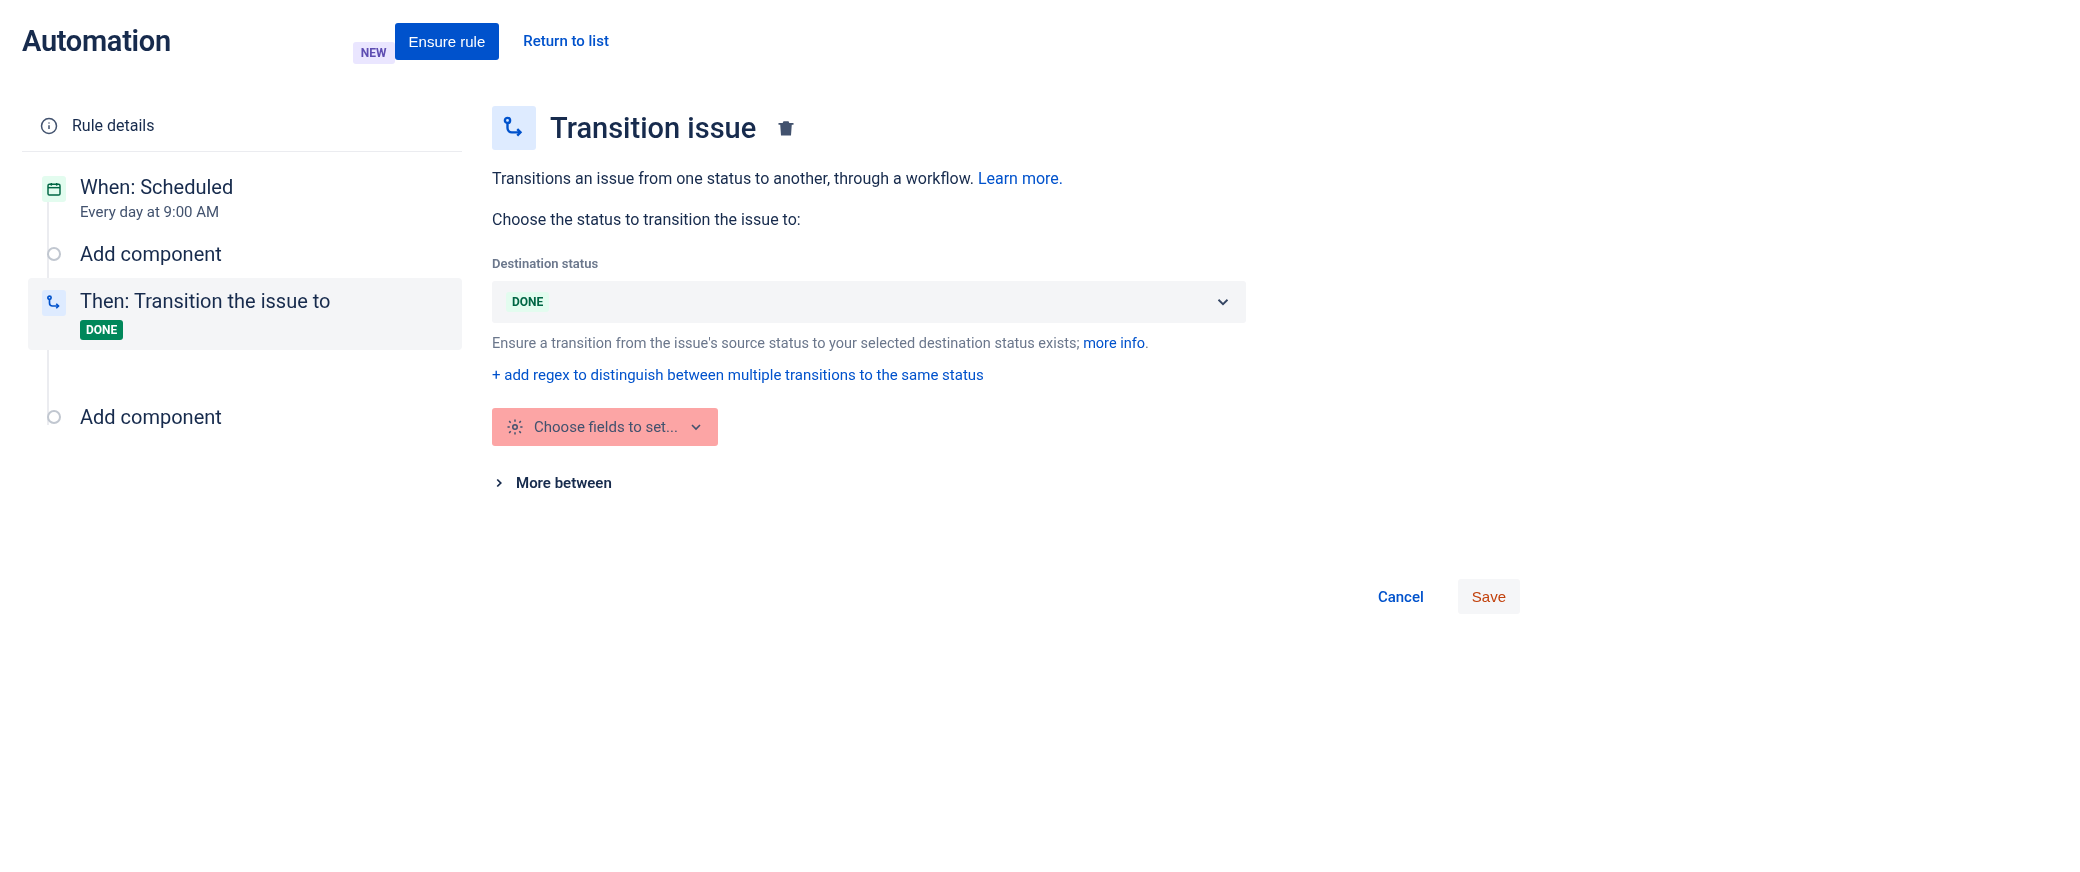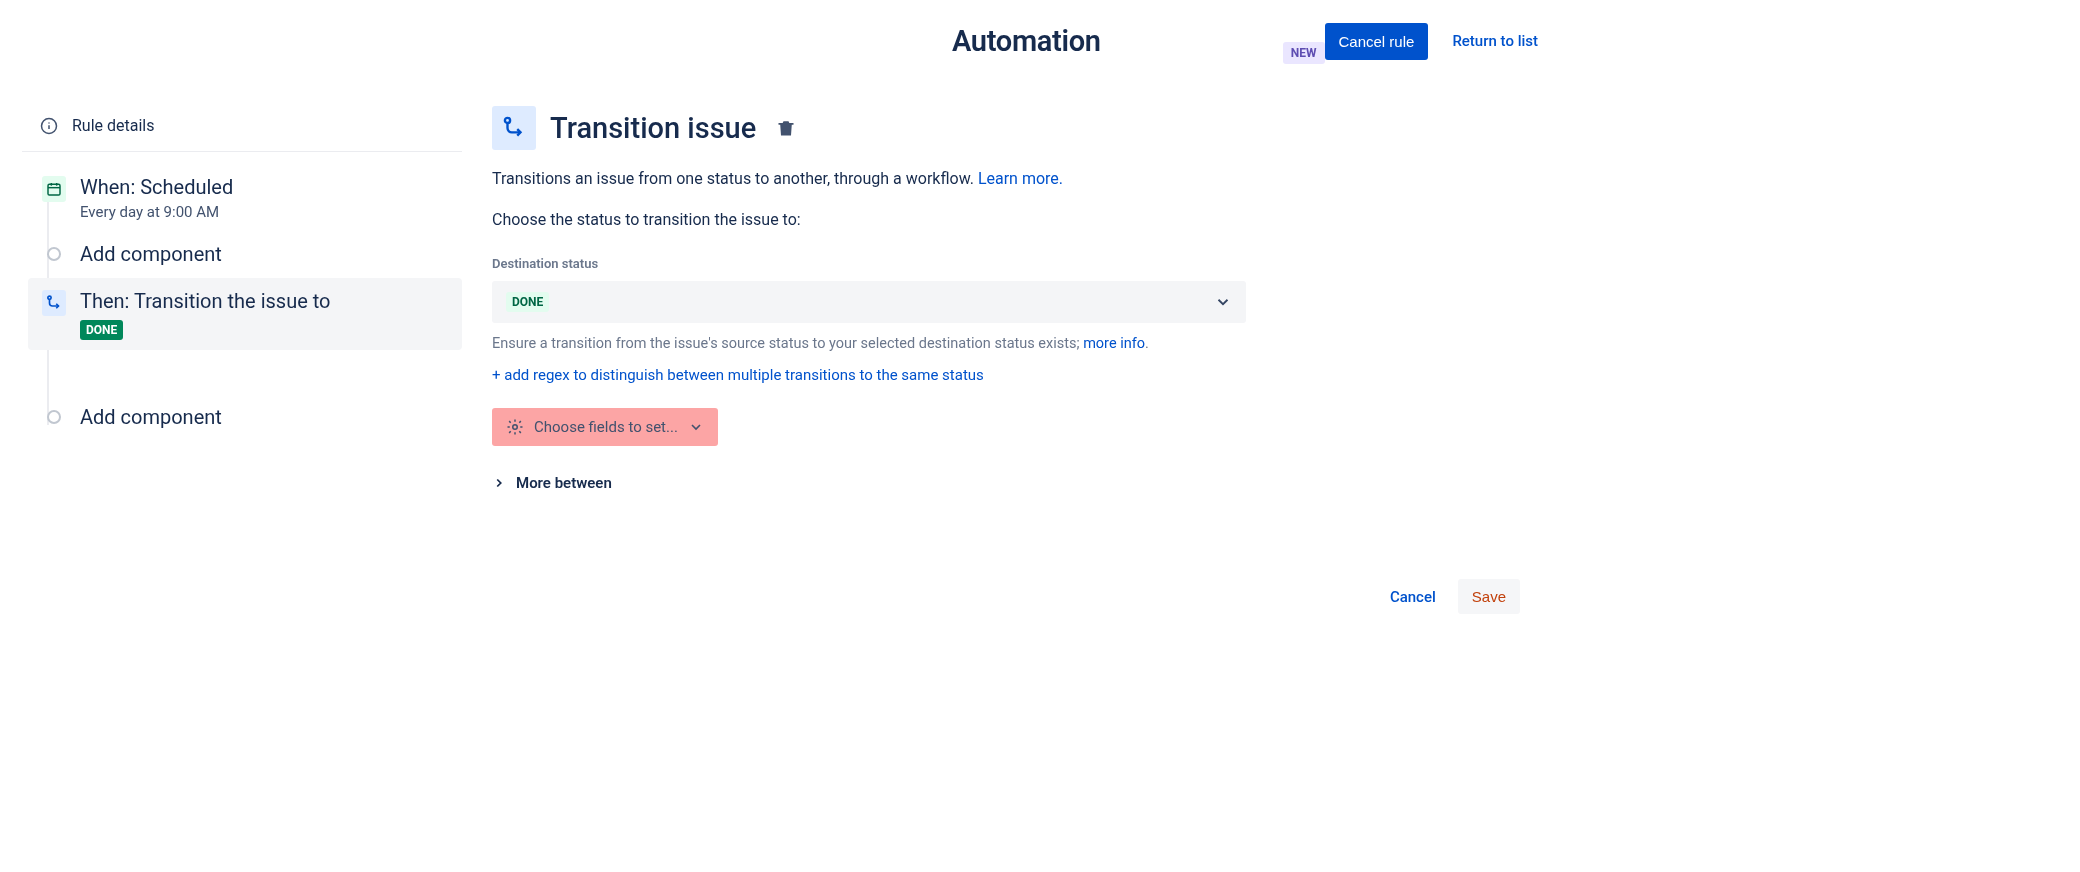--- a/index.html
+++ b/index.html
@@ -11,21 +11,21 @@
   }
   .app-root {
     width: 1560px;
     height: 654px;
     position: relative;
     padding: 18px 22px;
   }
   .header {
     display: flex;
     align-items: center;
-    justify-content: flex-end;
+    justify-content: flex-start;
   }
   .header-left {
     display: flex;
     align-items: center;
     gap: 12px;
   }
   .page-title {
     font-size: 29px;
     font-weight: 600;
     letter-spacing: -0.3px;
@@ -262,21 +262,21 @@
     font-size: 15px;
     color: #172B4D;
     cursor: pointer;
   }
   .footer {
     position: absolute;
     right: 40px;
     bottom: 40px;
     display: flex;
     align-items: center;
-    gap: 22px;
+    gap: 34px;
   }
   .cancel-link {
     color: #0052CC;
     font-weight: 500;
     font-size: 15px;
     cursor: pointer;
   }
   .save-btn {
     background: #091E420A;
     color: #c2410c;
@@ -292,21 +292,21 @@
 </head>
 <body>
 
 <div class="app-root">
   <div class="header">
     <div class="header-left">
       <h1 class="page-title">Automation</h1>
       <span class="badge-new">NEW</span>
     </div>
     <div class="header-right">
-      <button class="btn btn-primary">Cancel rule</button>
+      <button class="btn btn-primary">Ensure rule</button>
       <span class="link">Return to list</span>
     </div>
   </div>
 
   <div class="content">
     <aside class="sidebar">
       <div class="rule-details">
         <span>
           <svg width="18" height="18" viewBox="0 0 24 24" fill="none" stroke="#42526E" stroke-width="2">
               <circle cx="12" cy="12" r="10"></circle>

